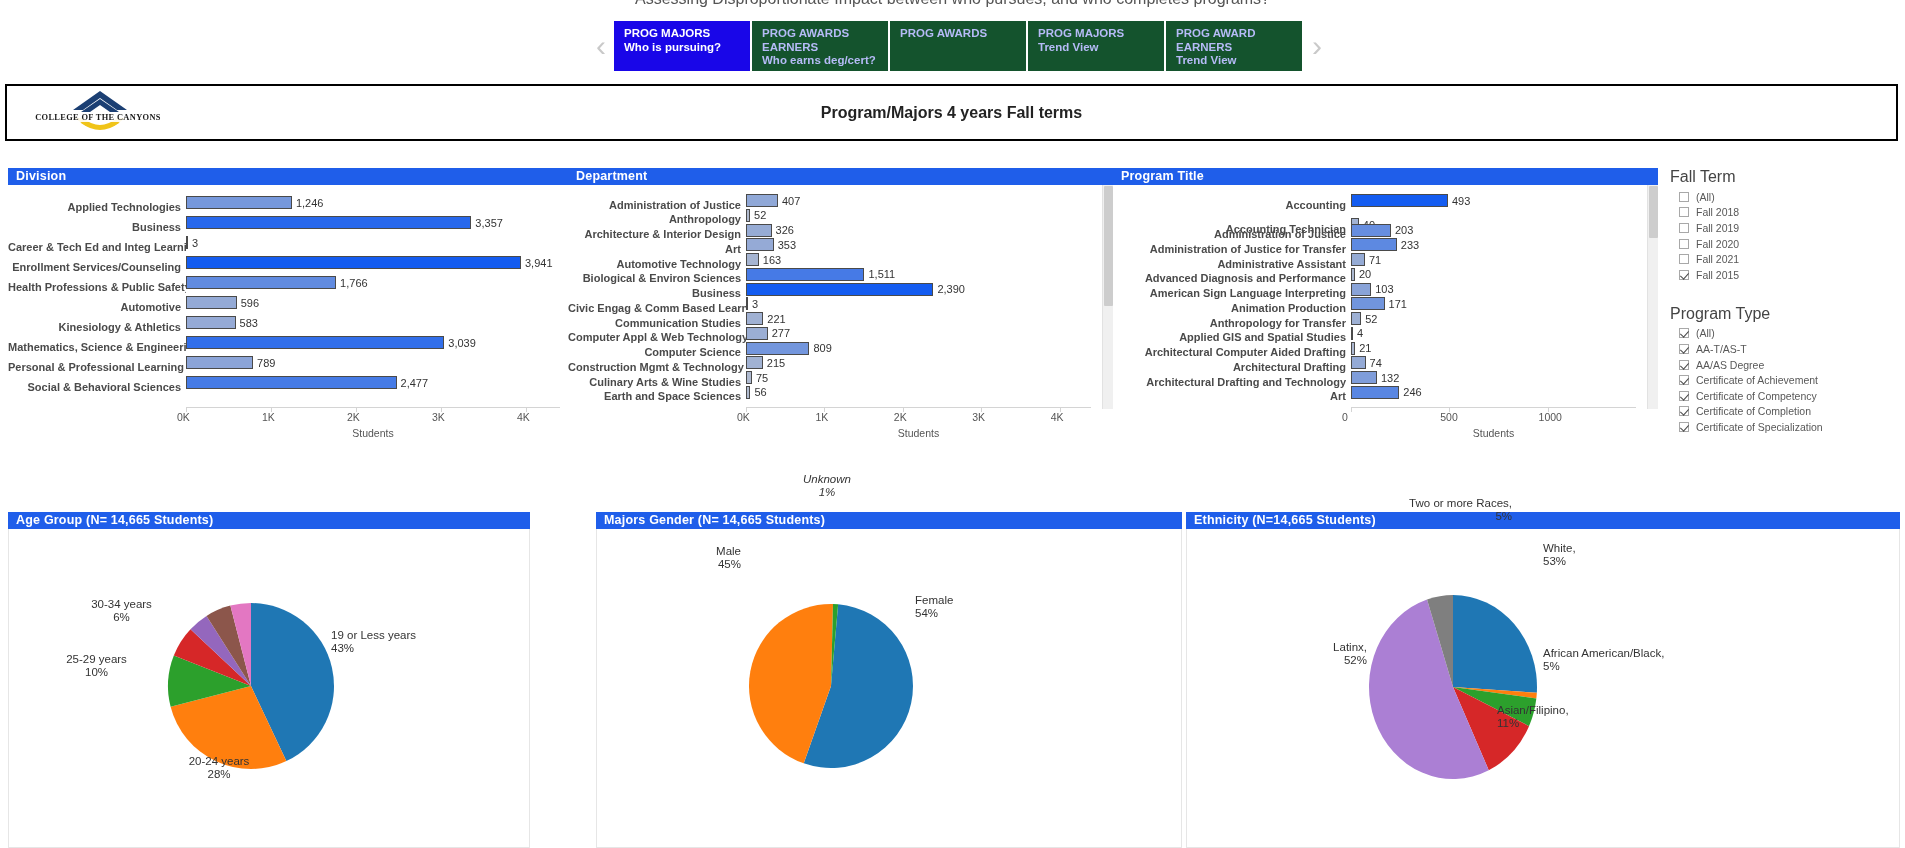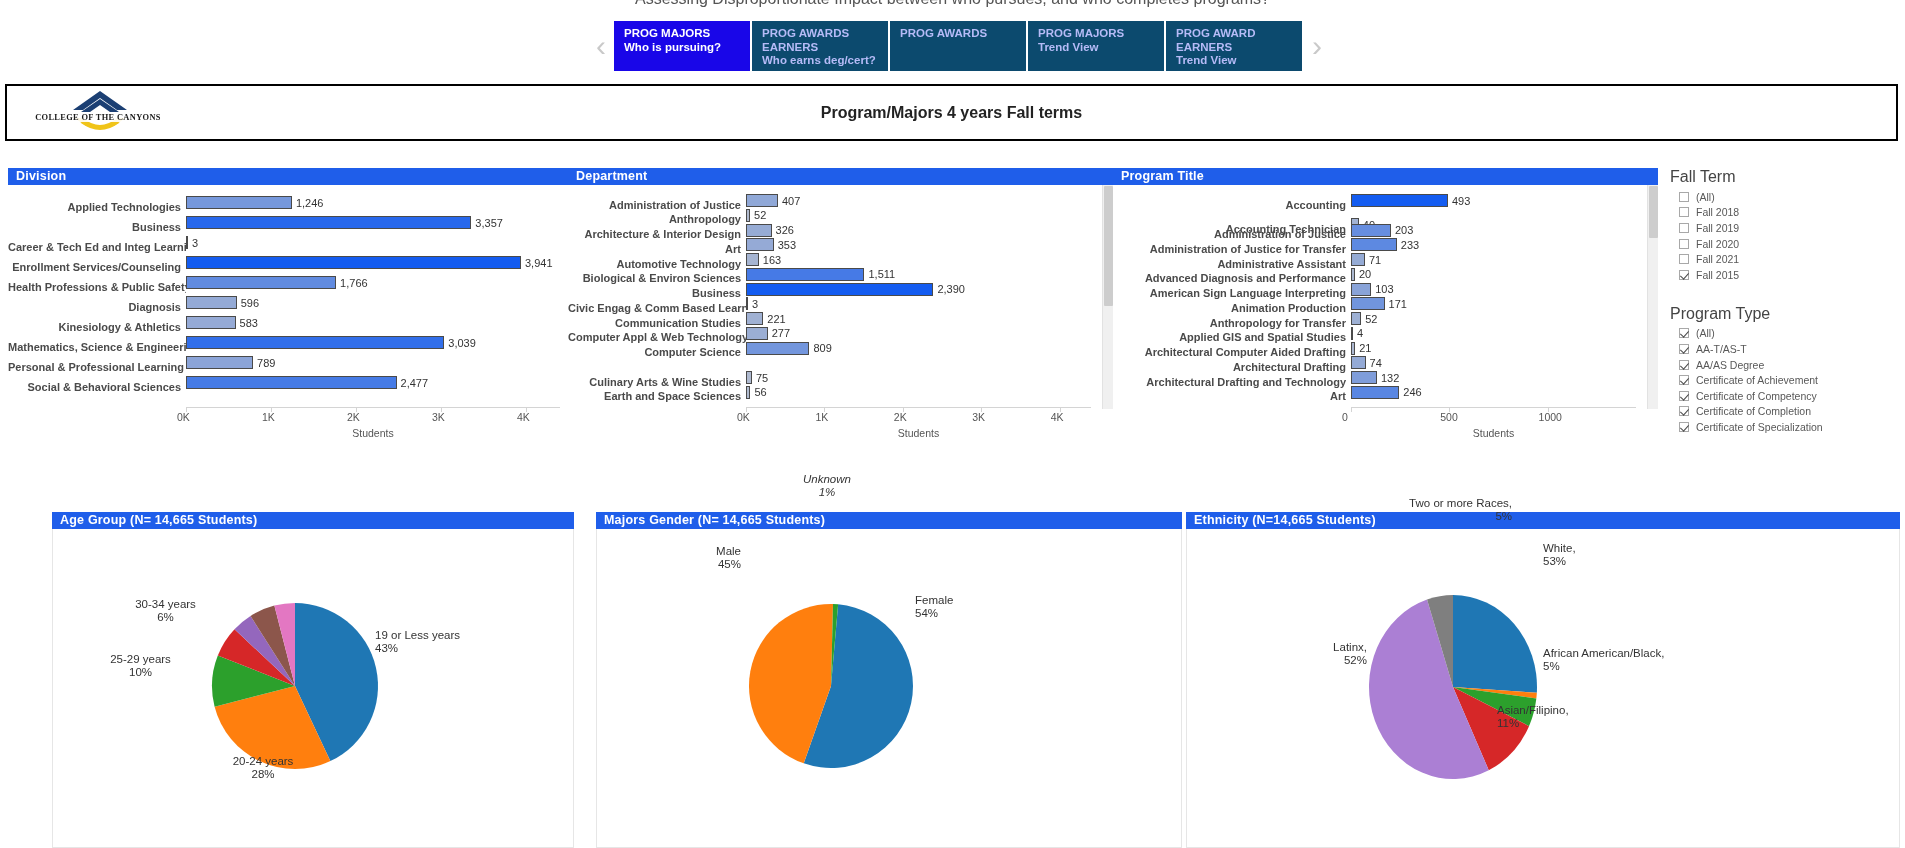--- a/index.html
+++ b/index.html
@@ -24,21 +24,21 @@
     position: absolute; top: 21px; left: 588px;
     display: flex; align-items: stretch; height: 50px;
   }
   .navarrow {
     width: 26px; display: flex; align-items: center; justify-content: center;
     color: #c9c9c9; font-size: 30px; font-weight: 300; cursor: pointer;
     user-select: none;
   }
   .tab {
     width: 136px; height: 50px; margin-right: 2px;
-    background: #0c4a6e; color: #b6bbf7;
+    background: #14532d; color: #b6bbf7;
     padding: 6px 8px 0 10px; cursor: pointer;
     font-size: 11.5px; line-height: 13.5px; font-weight: bold;
     overflow: hidden;
   }
   .tab.sel { background: #1906e8; color: #ffffff; }
   .tab .t1 { display: block; text-transform: uppercase; }
   .tab .t2 { display: block; font-weight: bold; }
 
   
   #header-bar {
@@ -179,21 +179,21 @@
           <div class="blabel" style="width: 178px;">Enrollment Services/Counseling</div>
           <div class="bbar" style="width: 334.985px; background: rgb(20, 92, 240);"></div>
           <div class="bval">3,941</div>
         </div>
         <div class="brow" style="top: 90px; width: 560px;">
           <div class="blabel" style="width: 178px;">Health Professions &amp; Public Safety</div>
           <div class="bbar" style="width: 150.11px; background: rgb(97, 139, 224);"></div>
           <div class="bval">1,766</div>
         </div>
         <div class="brow" style="top: 110px; width: 560px;">
-          <div class="blabel" style="width: 178px;">Diagnosis</div>
+          <div class="blabel" style="width: 178px;">Automotive</div>
           <div class="bbar" style="width: 50.66px; background: rgb(148, 170, 214);"></div>
           <div class="bval">596</div>
         </div>
         <div class="brow" style="top: 130px; width: 560px;">
           <div class="blabel" style="width: 178px;">Kinesiology &amp; Athletics</div>
           <div class="bbar" style="width: 49.555px; background: rgb(149, 170, 214);"></div>
           <div class="bval">583</div>
         </div>
         <div class="brow" style="top: 150px; width: 560px;">
           <div class="blabel" style="width: 178px;">Mathematics, Science &amp; Engineering</div>
@@ -279,20 +279,25 @@
         <div class="brow" style="top: 140.75px; width: 545px;">
           <div class="blabel" style="width: 178px;">Computer Appl &amp; Web Technology</div>
           <div class="bbar" style="width: 21.7193px; background: rgb(155, 174, 212);"></div>
           <div class="bval">277</div>
         </div>
         <div class="brow" style="top: 155.5px; width: 545px;">
           <div class="blabel" style="width: 178px;">Computer Science</div>
           <div class="bbar" style="width: 63.433px; background: rgb(115, 150, 221);"></div>
           <div class="bval">809</div>
         </div>
+        <div class="brow" style="top: 170.25px; width: 545px;">
+          <div class="blabel" style="width: 178px;">Construction Mgmt &amp; Technology</div>
+          <div class="bbar" style="width: 16.858px; background: rgb(161, 178, 211);"></div>
+          <div class="bval">215</div>
+        </div>
         <div class="brow" style="top: 185px; width: 545px;">
           <div class="blabel" style="width: 178px;">Culinary Arts &amp; Wine Studies</div>
           <div class="bbar" style="width: 5.88068px; background: rgb(175, 186, 208);"></div>
           <div class="bval">75</div>
         </div>
         <div class="brow" style="top: 199.75px; width: 545px;">
           <div class="blabel" style="width: 178px;">Earth and Space Sciences</div>
           <div class="bbar" style="width: 4.39091px; background: rgb(177, 188, 208);"></div>
           <div class="bval">56</div>
         </div>
@@ -460,21 +465,21 @@
         <div class="cbox on"></div>
         <div class="flabel">Certificate of Completion</div>
       </div>
       <div class="frow">
         <div class="cbox on"></div>
         <div class="flabel">Certificate of Specialization</div>
       </div>
     </div>
 </div>
 
-<div class="panel" id="p-age" style="left:8px; top:512px; width:522px; height:336px;margin-left:44px;">
+<div class="panel" id="p-age" style="left:8px; top:512px; width:522px; height:336px;">
   <div class="panel-title">Age Group (N= 14,665 Students)</div>
   <div class="panel-body" id="b-age" style="height:319px; border:1px solid #e6e6e6; border-top:none;">
       <svg width="584" height="318" style="position: absolute; left: 0px; top: 0px;">
         <path d="M 242 157 L 242 74 A 83 83 0 0 1 277.33968119990107 232.1006453546796 Z" fill="#1f77b4"></path>
         <path d="M 242 157 L 277.33968119990107 232.1006453546796 A 83 83 0 0 1 161.60759762632364 177.64126063468296 Z" fill="#ff7f0e"></path>
         <path d="M 242 157 L 161.60759762632364 177.64126063468296 A 83 83 0 0 1 164.82855167127514 126.44566212717173 Z" fill="#2ca02c"></path>
         <path d="M 242 157 L 164.82855167127514 126.44566212717173 A 83 83 0 0 1 181.49560392402284 100.18259020791884 Z" fill="#d62728"></path>
         <path d="M 242 157 L 181.49560392402284 100.18259020791884 A 83 83 0 0 1 197.5263760167433 86.92078218333273 Z" fill="#9467bd"></path>
         <path d="M 242 157 L 197.5263760167433 86.92078218333273 A 83 83 0 0 1 221.3587393653171 76.60759762632361 Z" fill="#8c564b"></path>
         <path d="M 242 157 L 221.3587393653171 76.60759762632361 A 83 83 0 0 1 242.00000000000006 74 Z" fill="#e377c2"></path>

